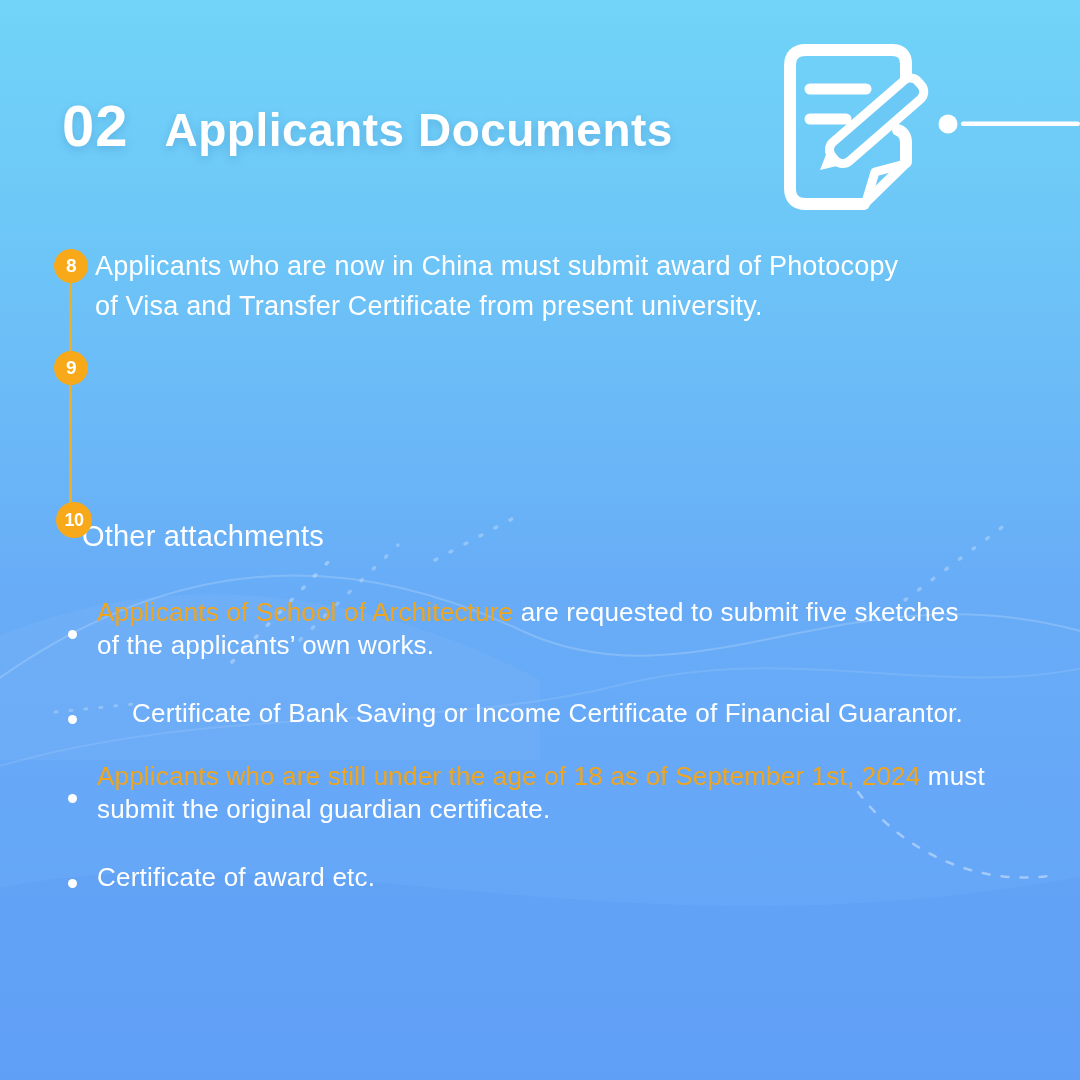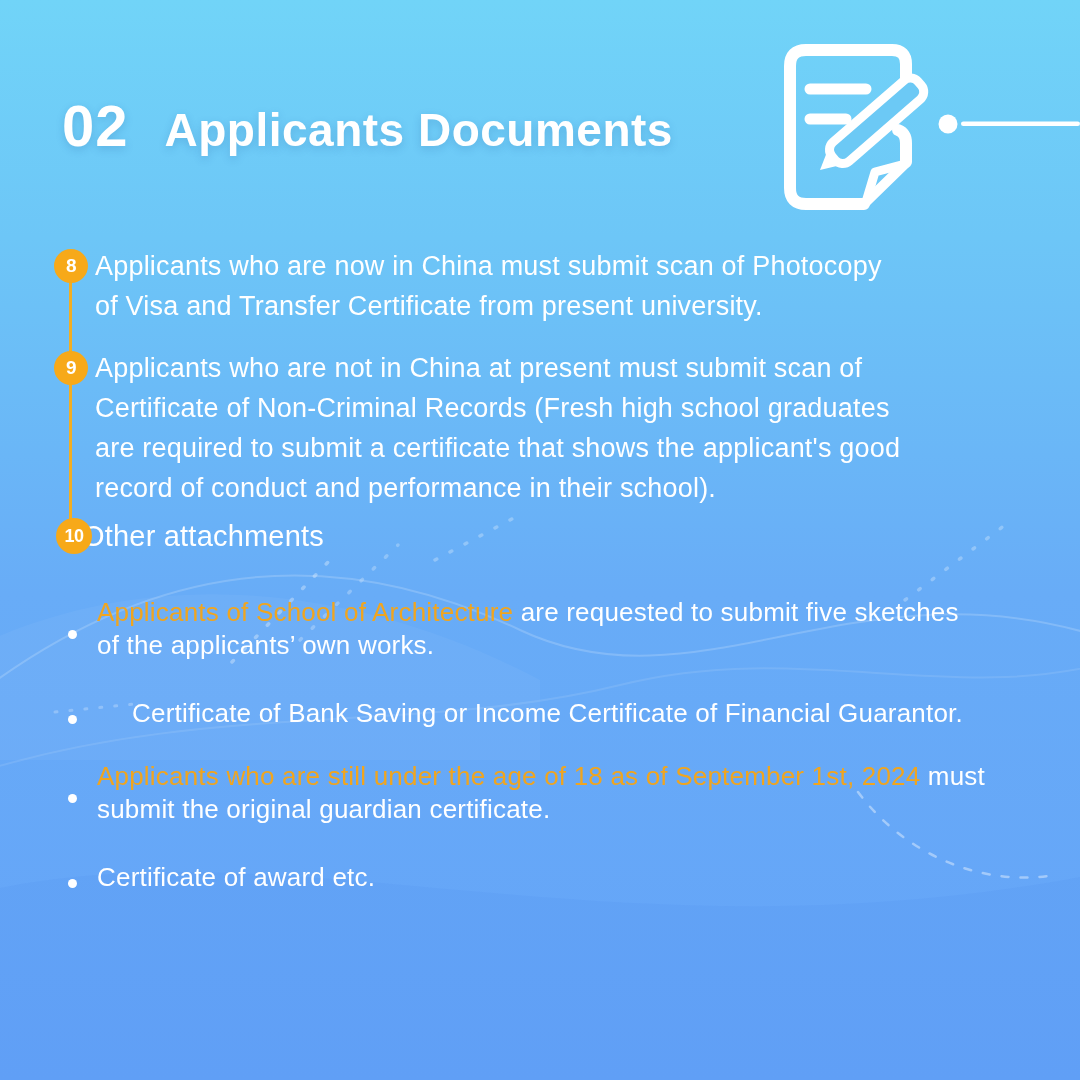--- a/index.html
+++ b/index.html
@@ -77,30 +77,26 @@
       <g>
         <circle cx="168" cy="84" r="9.5" fill="#ffffff"></circle>
         <rect x="181" y="81.5" width="119" height="4.6" rx="2.3" fill="#ffffff"></rect>
       </g>
     </svg>
   </div>
 
   <div class="vline"></div>
 
   <span class="badge" style="left:54px;top:249px;">8</span>
-  <p class="ntext" style="left:95px;top:246px;">Applicants who are now in China must submit scan of Photocopy
+  <p class="ntext" style="left:95px;top:246px;">Applicants who are now in China must submit award of Photocopy
 of Visa and Transfer Certificate from present university.</p>
 
   <span class="badge" style="left:54px;top:351px;">9</span>
-  <p class="ntext" style="left:95px;top:348px;">Applicants who are not in China at present must submit scan of
-Certificate of Non-Criminal Records (Fresh high school graduates
-are required to submit a certificate that shows the applicant's good
-record of conduct and performance in their school).</p>
 
-  <span class="badge big" style="left:56px;top:518px;">10</span>
+  <span class="badge big" style="left:56px;top:502px;">10</span>
   <p class="ntext small-title" style="left:82px;top:518px;">Other attachments</p>
 
   <div class="bullet" style="top:596px;">
     <span class="bdot"></span>
     <p class="btext"><span class="hl">Applicants of School of Architecture</span><span> are requested to submit five sketches
 of the applicants’ own works.</span></p>
   </div>
 
   <div class="bullet" style="top:697px;gap:35px;">
     <span class="bdot"></span>

